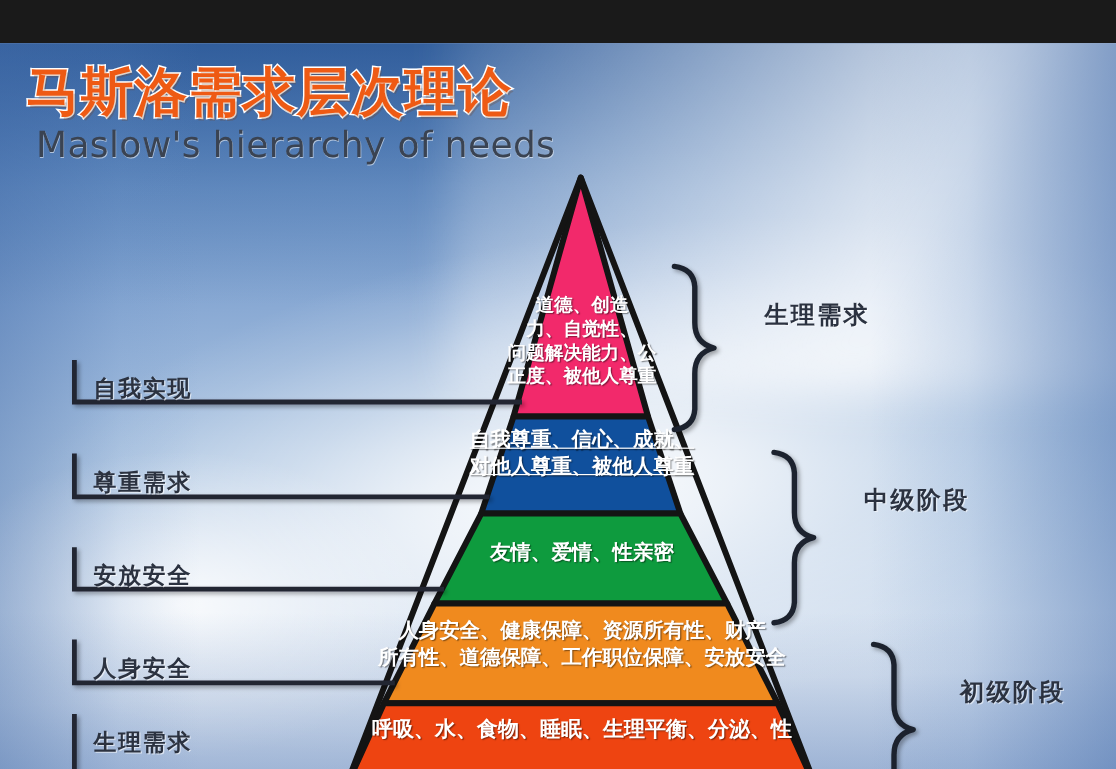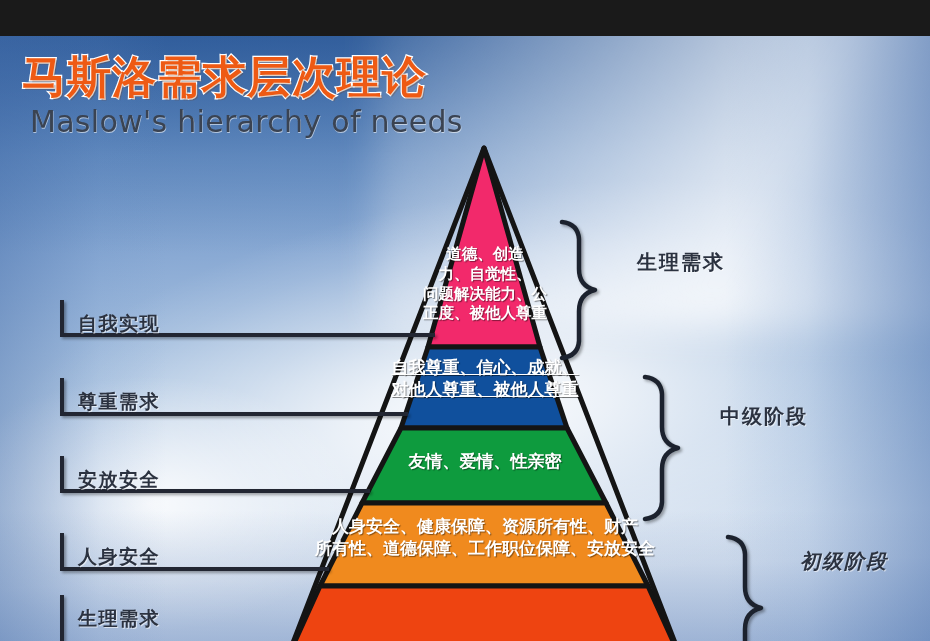--- a/index.html
+++ b/index.html
@@ -145,21 +145,21 @@
     position: absolute;
     font-size: 20px;
     font-weight: bold;
     color: #2b3240;
     letter-spacing: 2px;
     white-space: nowrap;
     text-shadow: 1px 1px 0 rgba(255,255,255,0.55);
   }
   .rl0 { left: 637px; top: 213px; }
   .rl1 { left: 720px; top: 367px; text-align: center; }
-  .rl2 { left: 800px; top: 512px; font-style: italic; }
+  .rl2 { left: 800px; top: 527px; }
 </style>
 </head>
 <body>
 
 <div id="poster">
 
   <div class="bg-base"></div>
   <div class="bg-dark-top"></div>
   <div class="bg-glow-main"></div>
   <div class="bg-glow-streak"></div>
@@ -207,20 +207,21 @@
 
   <div class="tier-text tier-t0">道德、创造
 力、自觉性、
 问题解决能力、公
 正度、被他人尊重</div>
   <div class="tier-text tier-t1">自我尊重、信心、成就、
 对他人尊重、被他人尊重</div>
   <div class="tier-text tier-t3">人身安全、健康保障、资源所有性、财产
 所有性、道德保障、工作职位保障、安放安全</div>
   <div class="tier-text tier-t2">友情、爱情、性亲密</div>
+  <div class="tier-text tier-t4">呼吸、水、食物、睡眠、生理平衡、分泌、性</div>
 
   <div class="left-label ll0">自我实现</div>
   <div class="left-label ll1">尊重需求</div>
   <div class="left-label ll2">安放安全</div>
   <div class="left-label ll3">人身安全</div>
   <div class="left-label ll4">生理需求</div>
 
   <div class="right-label rl0">生理需求</div>
   <div class="right-label rl1">中级阶段</div>
   <div class="right-label rl2">初级阶段</div>

